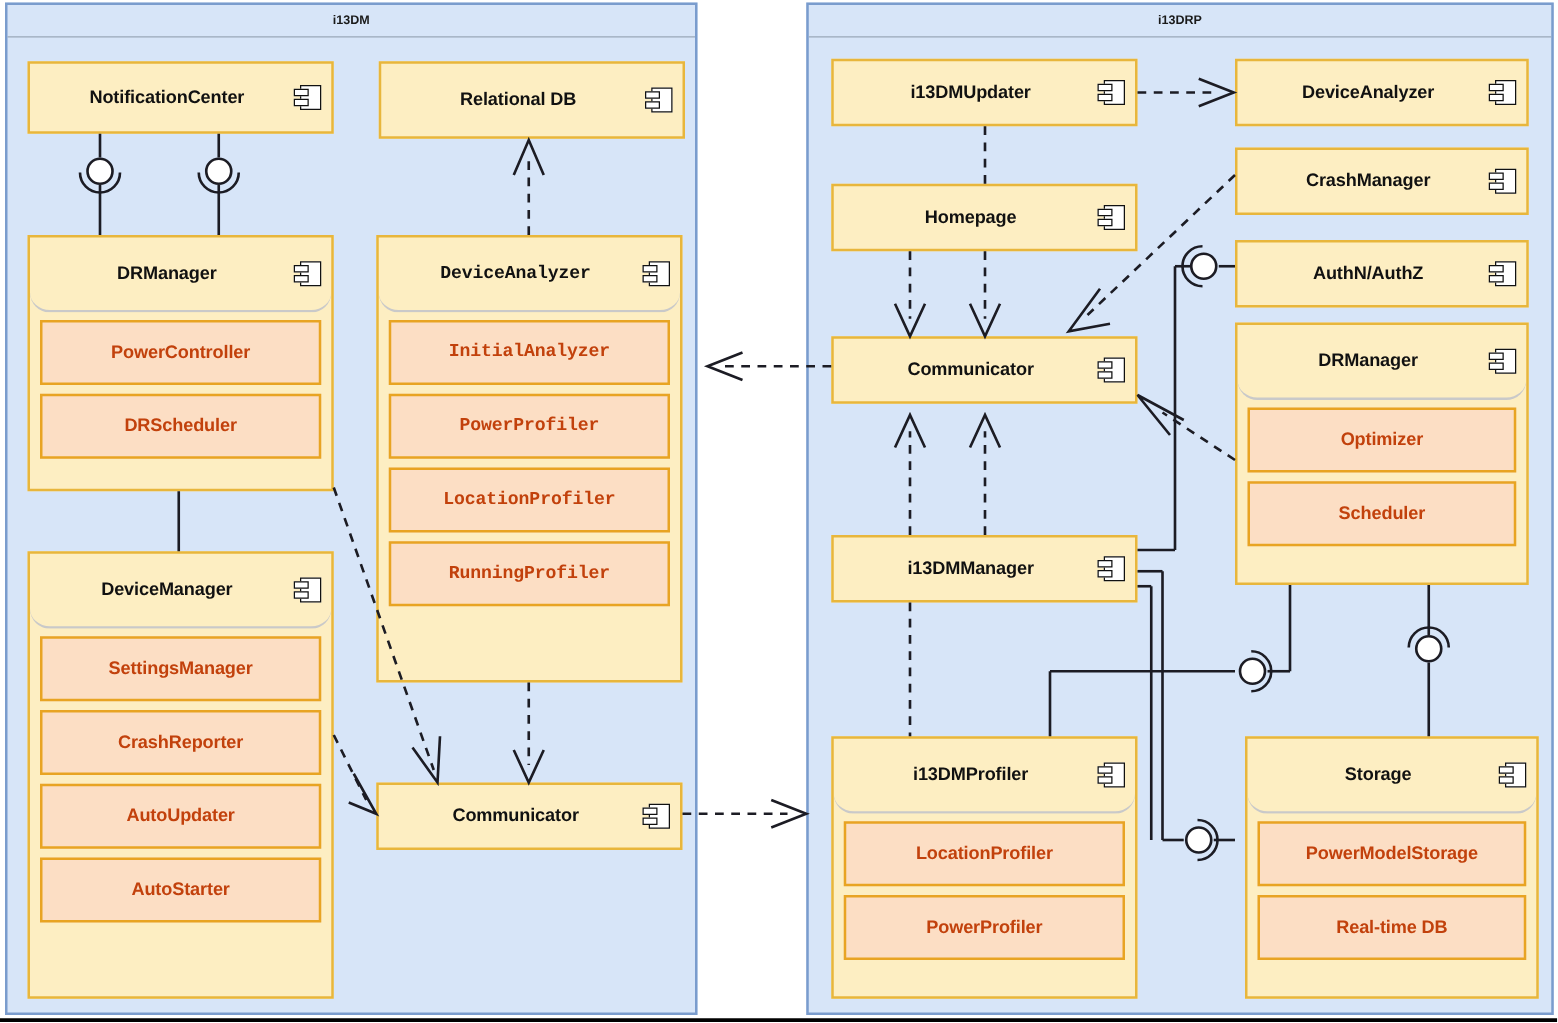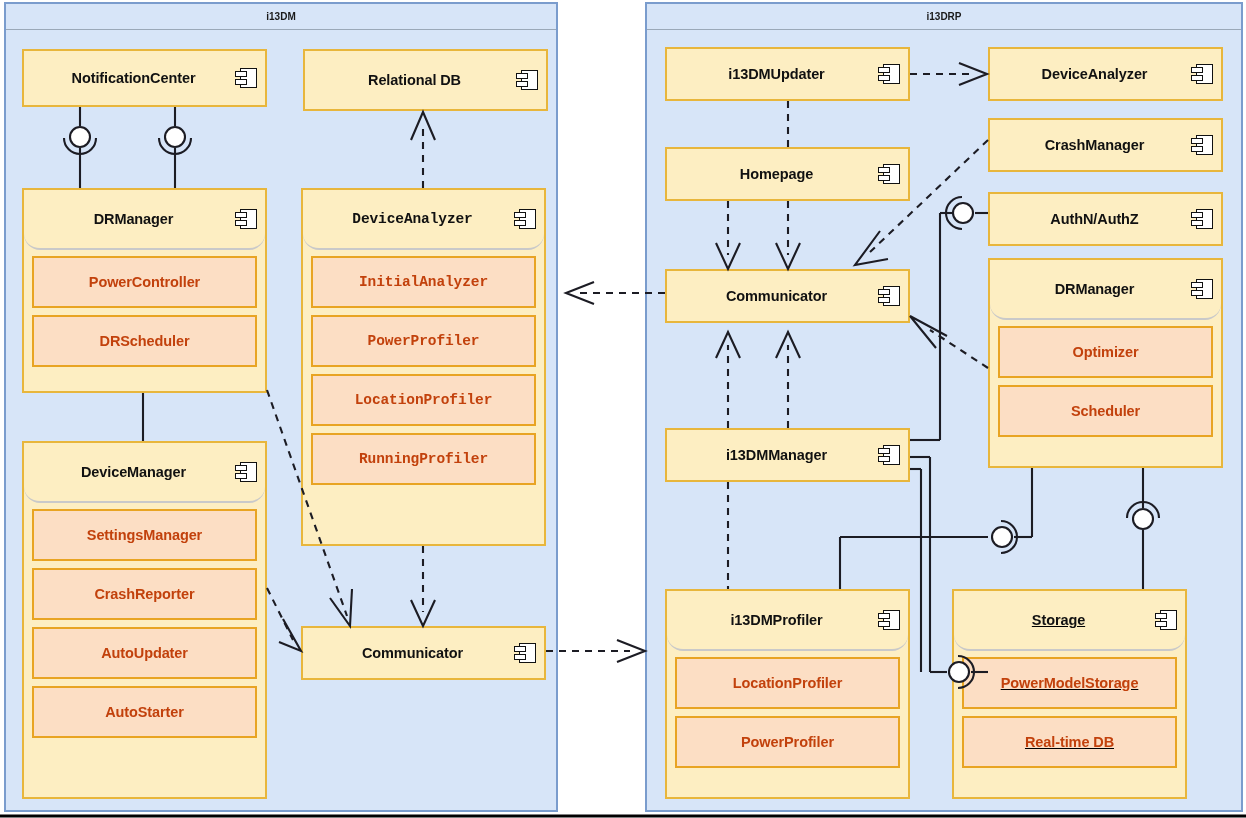--- a/index.html
+++ b/index.html
@@ -262,21 +262,21 @@
     <div class="parts">
       <div class="part">
         <span class="part-label">LocationProfiler</span>
       </div>
       <div class="part">
         <span class="part-label">PowerProfiler</span>
       </div>
     </div>
   </div>
 
-  <div class="comp with-parts" style="left:952px;top:589px;width:235px;height:210px;text-decoration:underline;">
+  <div class="comp with-parts" style="left:996px;top:589px;width:235px;height:210px;">
     <div class="comp-hdr">
       <span class="comp-label">Storage</span>
       <span class="cicon">
         <span class="body"></span>
           <span class="tab t1"></span>
           <span class="tab t2"></span>
       </span>
     </div>
     <div class="parts">
       <div class="part">

